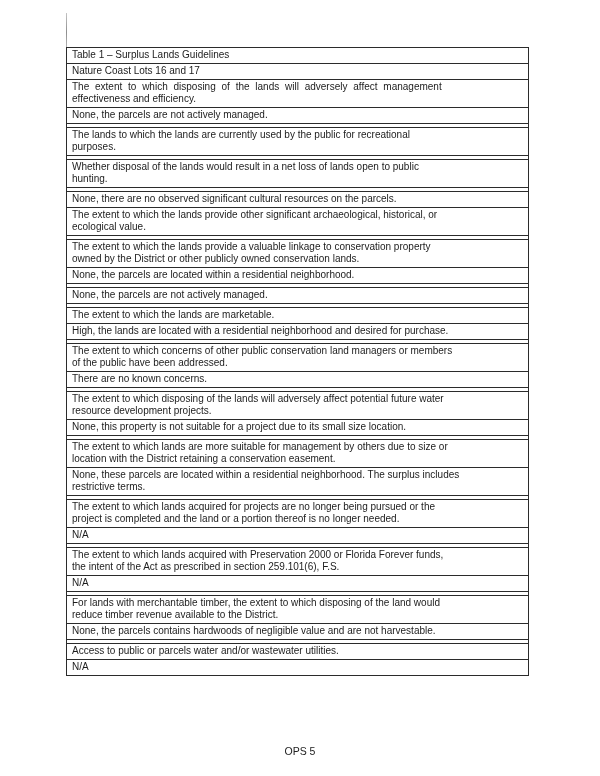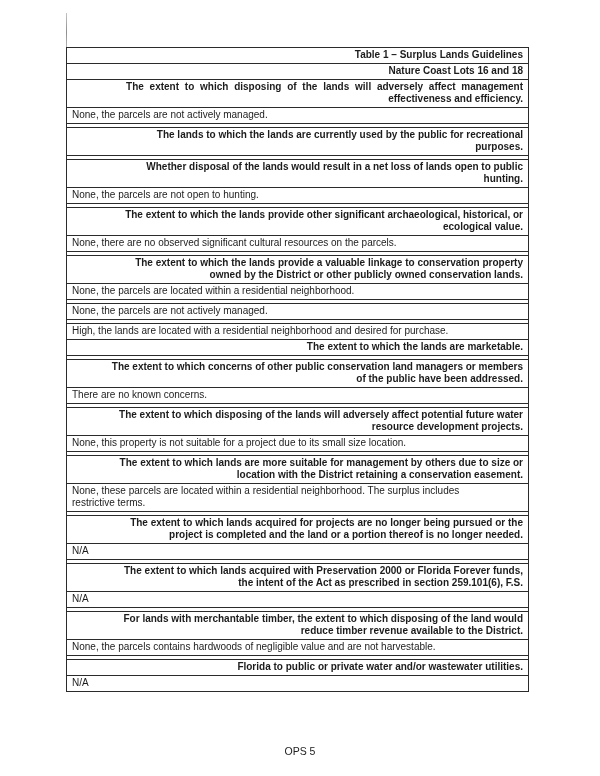--- a/index.html
+++ b/index.html
@@ -40,21 +40,21 @@
   }
   .trow {
     box-sizing: border-box;
     padding: 1px 5px 2px 5px;
     font-size: 10px;
     line-height: 12px;
     border-bottom: 1px solid #2b2b2b;
     white-space: pre-line;
   }
   .trow:last-child { border-bottom: none; }
-  .trow.bold { font-weight: bold; text-align: right; }
+  .trow.bold { font-weight: normal; }
   .trow.spacer {
     padding: 0;
     height: 4px;
     white-space: normal;
   }
   .trow.justify-first::first-line {
     word-spacing: 3px;
   }
   .page-footer {
     position: absolute;
@@ -69,45 +69,44 @@
 </style>
 </head>
 <body>
 
 <div class="page">
 
   <div class="scan-artifact"></div>
 
   <div class="guidelines-table">
     <div class="trow bold">Table 1 – Surplus Lands Guidelines</div>
-    <div class="trow bold">Nature Coast Lots 16 and 18</div>
+    <div class="trow bold">Nature Coast Lots 16 and 17</div>
     <div id="rows-container">
         <div class="trow bold justify-first">The extent to which disposing of the lands will adversely affect management
 effectiveness and efficiency.</div>
         <div class="trow">None, the parcels are not actively managed.</div>
         <div class="trow spacer"></div>
         <div class="trow bold">The lands to which the lands are currently used by the public for recreational
 purposes.</div>
         <div class="trow spacer"></div>
         <div class="trow bold">Whether disposal of the lands would result in a net loss of lands open to public
 hunting.</div>
-        <div class="trow">None, the parcels are not open to hunting.</div>
         <div class="trow spacer"></div>
+        <div class="trow">None, there are no observed significant cultural resources on the parcels.</div>
         <div class="trow bold">The extent to which the lands provide other significant archaeological, historical, or
 ecological value.</div>
-        <div class="trow">None, there are no observed significant cultural resources on the parcels.</div>
         <div class="trow spacer"></div>
         <div class="trow bold">The extent to which the lands provide a valuable linkage to conservation property
 owned by the District or other publicly owned conservation lands.</div>
         <div class="trow">None, the parcels are located within a residential neighborhood.</div>
         <div class="trow spacer"></div>
         <div class="trow">None, the parcels are not actively managed.</div>
         <div class="trow spacer"></div>
+        <div class="trow bold">The extent to which the lands are marketable.</div>
         <div class="trow">High, the lands are located with a residential neighborhood and desired for purchase.</div>
-        <div class="trow bold">The extent to which the lands are marketable.</div>
         <div class="trow spacer"></div>
         <div class="trow bold">The extent to which concerns of other public conservation land managers or members
 of the public have been addressed.</div>
         <div class="trow">There are no known concerns.</div>
         <div class="trow spacer"></div>
         <div class="trow bold">The extent to which disposing of the lands will adversely affect potential future water
 resource development projects.</div>
         <div class="trow">None, this property is not suitable for a project due to its small size location.</div>
         <div class="trow spacer"></div>
         <div class="trow bold">The extent to which lands are more suitable for management by others due to size or
@@ -120,20 +119,20 @@
         <div class="trow">N/A</div>
         <div class="trow spacer"></div>
         <div class="trow bold">The extent to which lands acquired with Preservation 2000 or Florida Forever funds,
 the intent of the Act as prescribed in section 259.101(6), F.S.</div>
         <div class="trow">N/A</div>
         <div class="trow spacer"></div>
         <div class="trow bold">For lands with merchantable timber, the extent to which disposing of the land would
 reduce timber revenue available to the District.</div>
         <div class="trow">None, the parcels contains hardwoods of negligible value and are not harvestable.</div>
         <div class="trow spacer"></div>
-        <div class="trow bold">Florida to public or private water and/or wastewater utilities.</div>
+        <div class="trow bold">Access to public or parcels water and/or wastewater utilities.</div>
         <div class="trow">N/A</div>
       </div>
   </div>
 
   <div class="page-footer">OPS 5</div>
 
 </div>
 
 </body></html>

